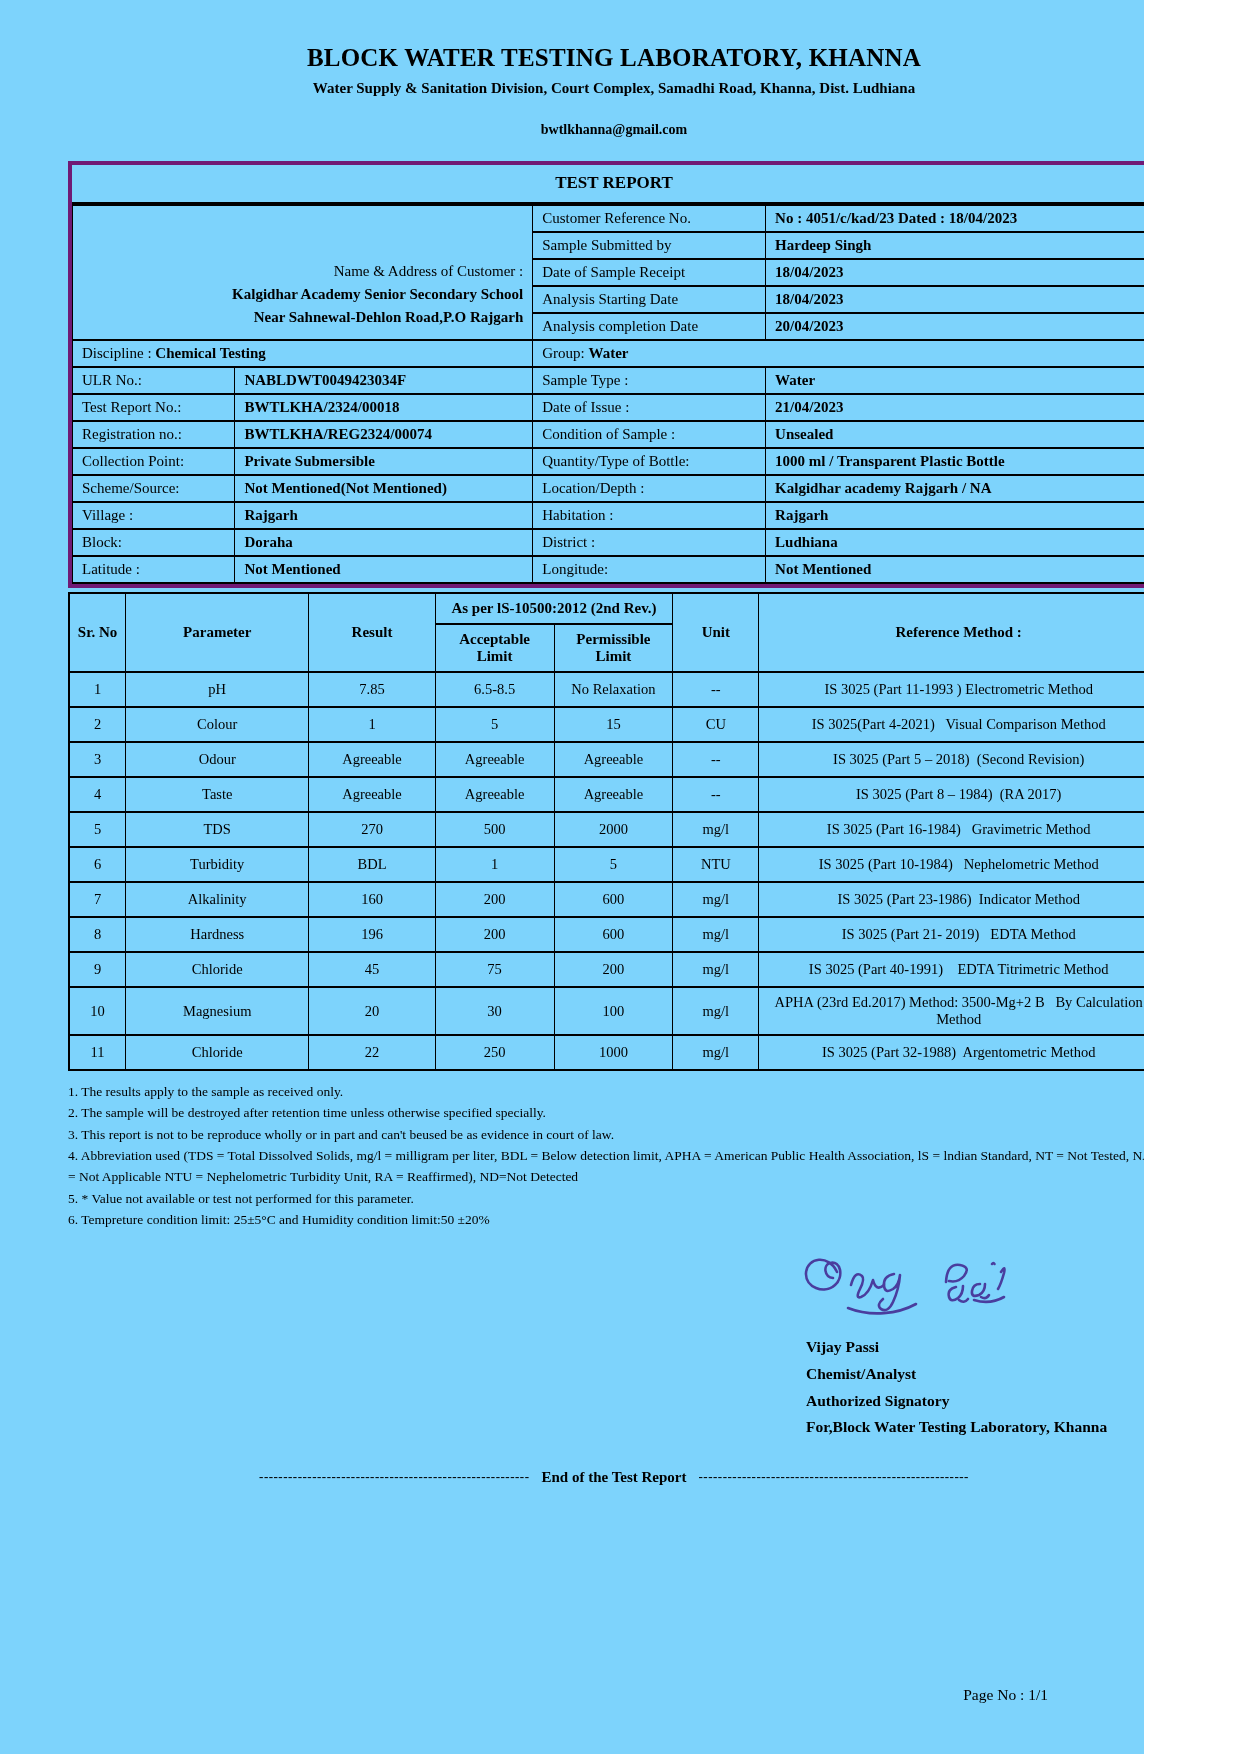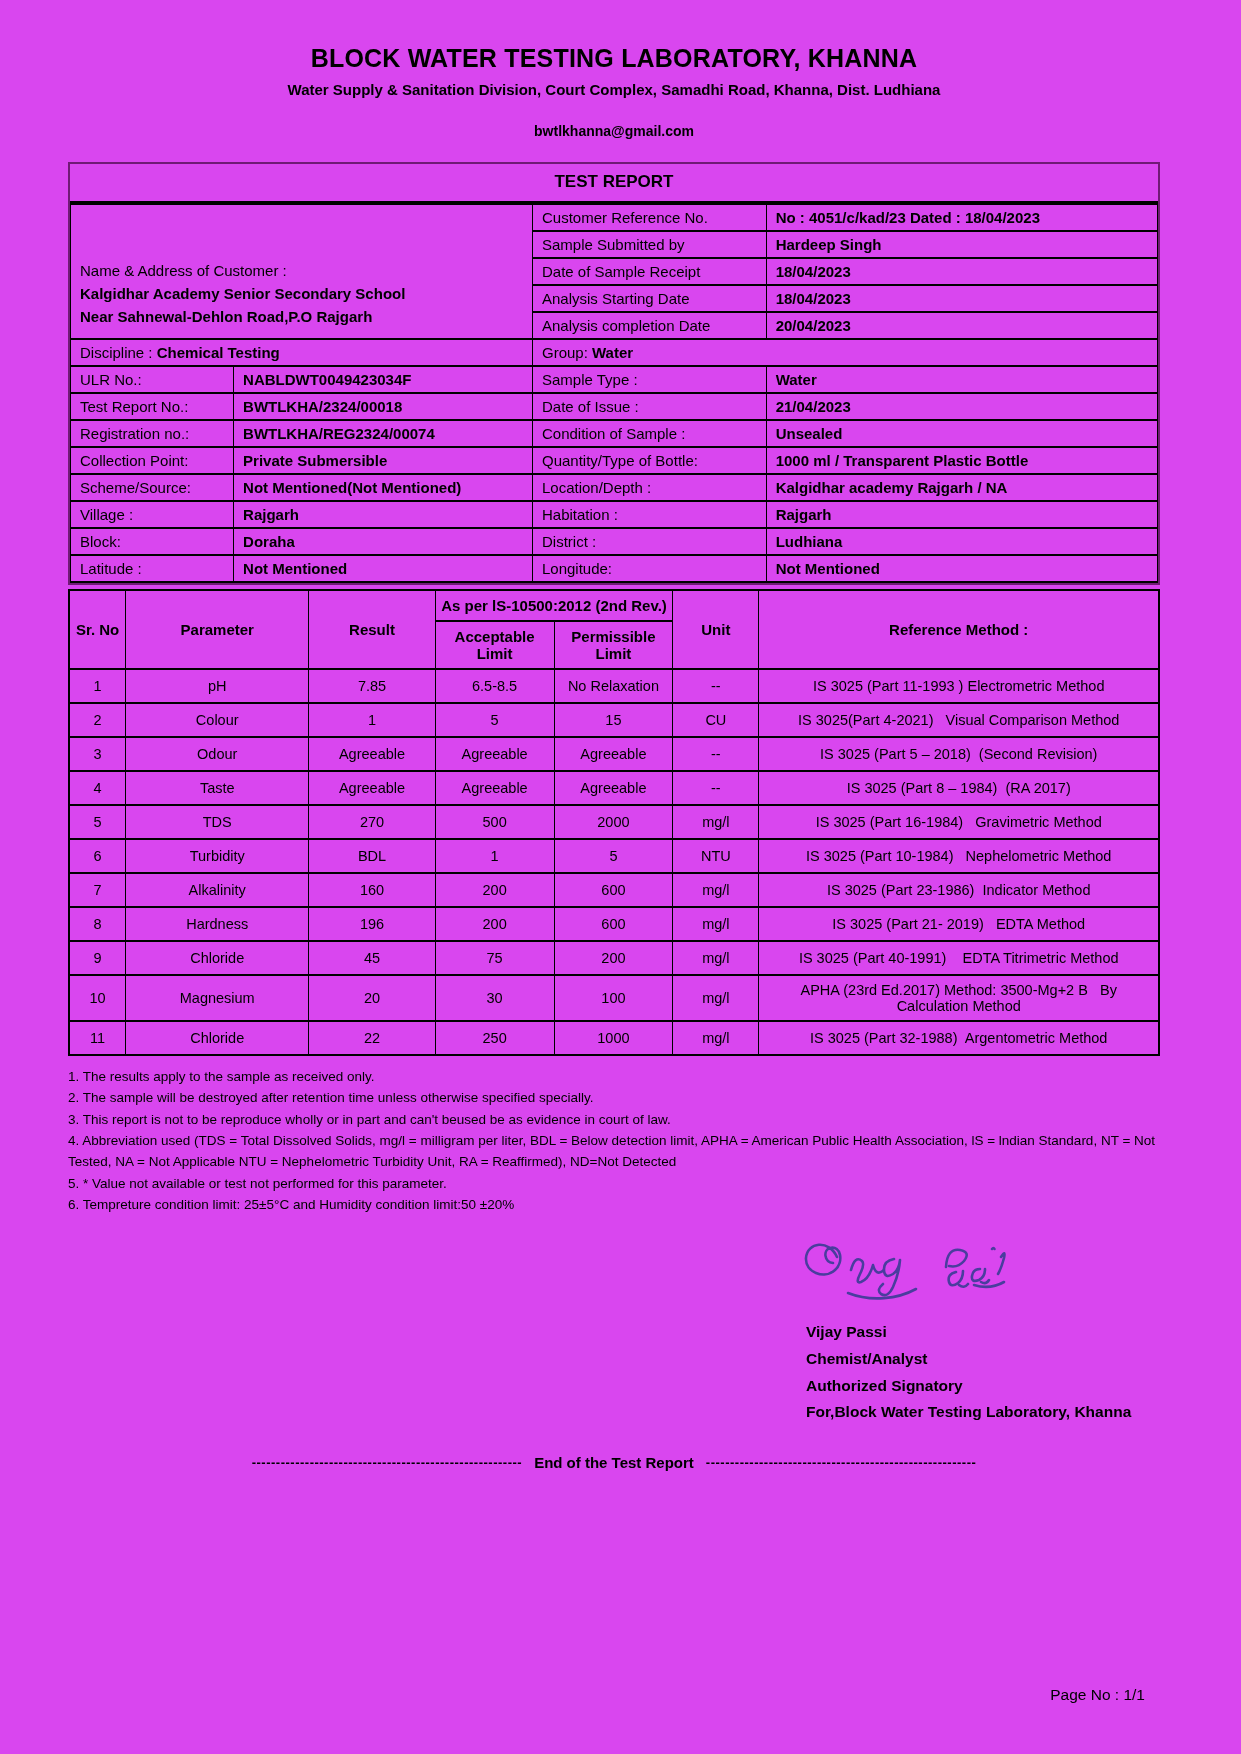--- a/index.html
+++ b/index.html
@@ -1,41 +1,41 @@
 <!DOCTYPE html>
 <html><head>
 <meta charset="utf-8">
 <style>
   * { box-sizing: border-box; margin: 0; padding: 0; }
   html,body { background:#ffffff; }
   .page {
-    width:1241px; height:1754px; position:relative; background:#d946ef;
-    font-family:Liberation Sans, sans-serif; color:#000; overflow:hidden;
+    width:1144px; height:1754px; position:relative; background:#7dd3fc;
+    font-family:Liberation Serif, serif; color:#000; overflow:hidden;
   }
   .content { position:absolute; left:68px; top:0; width:1092px; }
 
   
   .lab-header { text-align:center; padding-top:44px; }
   .lab-title { font-size:25px; font-weight:bold; letter-spacing:0.2px; }
   .lab-subtitle { font-size:15px; font-weight:bold; margin-top:8px; }
   .lab-email { font-size:14px; font-weight:bold; margin-top:25px; }
 
   
-  .report-box { border:2px solid #701a75; margin-top:23px; }
+  .report-box { border:4px solid #701a75; margin-top:23px; }
   .report-title { text-align:center; font-weight:bold; font-size:17px; padding:8px 0 9px; border-bottom:2px solid #000; }
 
   table.info { width:100%; border-collapse:collapse; table-layout:fixed; }
   table.info td {
     border:1px solid #000; border-top-width:2px; border-bottom-width:2px;
     padding:4px 9px; font-size:15px; vertical-align:middle; overflow:hidden;
   }
   td.addr-cell { vertical-align:top; padding-top:6px; }
   .lbl { font-weight:normal;margin-top:44px; }
   .val { font-weight:bold; }
-  .addr-cell div { line-height:1.55; }
+  .addr-cell div { line-height:1.55;text-align:right; }
 
   
   table.results { width:100%; border-collapse:collapse; table-layout:fixed; border:2px solid #000; margin-top:4px; }
   table.results th, table.results td {
     border:1px solid #000; border-top-width:2px; border-bottom-width:2px;
     text-align:center; vertical-align:middle; padding:8px 4px; font-size:14.5px; font-weight:normal;
   }
   table.results th { font-weight:bold; font-size:15px; padding:6px 4px; }
   table.results td.method { padding:6px 8px; white-space:pre-wrap; }
 

